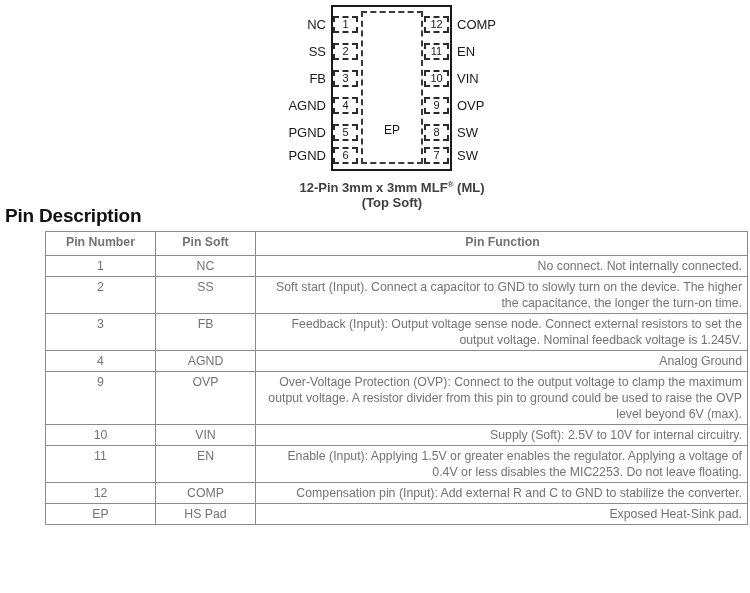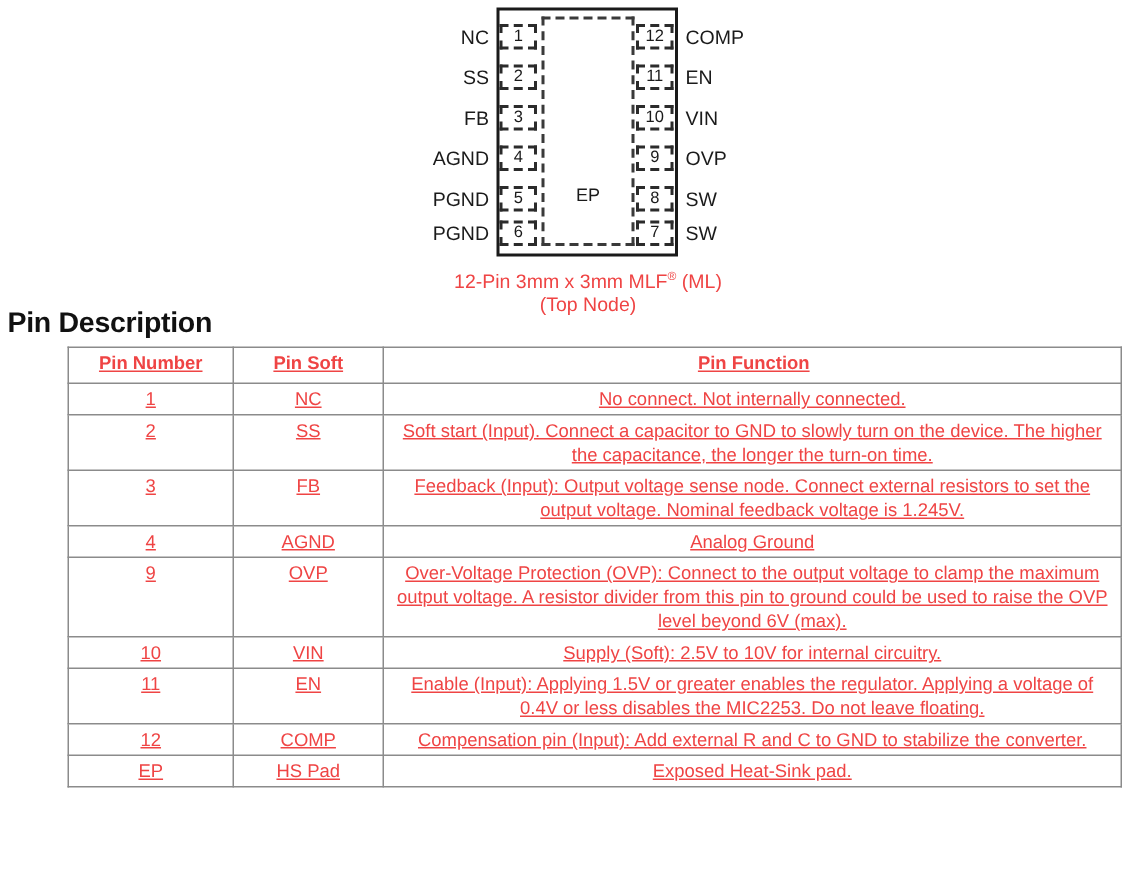--- a/index.html
+++ b/index.html
@@ -83,23 +83,23 @@
     text-align: left;
   }
 
   .pkg-caption {
     position: absolute;
     left: 261px;
     top: 180px;
     width: 262px;
     text-align: center;
     font-size: 13px;
-    font-weight: normal;
+    font-weight: bold;
     line-height: 15px;
-    color: #ef4444;
+    color: #404040;
   }
   .pkg-caption sup {
     font-size: 8px;
     vertical-align: super;
     line-height: 0;
   }
 
   
   #section-heading {
     position: absolute;
@@ -116,22 +116,21 @@
     position: absolute;
     left: 45px;
     top: 231px;
     width: 702px;
   }
   table.pin-table {
     border-collapse: collapse;
     width: 702px;
     table-layout: fixed;
     font-size: 12.3px;
-    color: #ef4444;
-    text-decoration: underline;
+    color: #737373;
   }
   table.pin-table th,
   table.pin-table td {
     border: 1px solid #8b8b8b;
     padding: 2px 5px;
     vertical-align: top;
   }
   table.pin-table th {
     font-weight: bold;
     height: 19px;
@@ -139,21 +138,21 @@
   }
   table.pin-table th.c-num,
   table.pin-table th.c-name { text-align: center; }
   table.pin-table th.c-func { text-align: center; padding-left: 7px; }
 
   td.c-num, td.c-name {
     text-align: center;
     line-height: 16px;
   }
   td.c-func {
-    text-align: center;
+    text-align: right;
     line-height: 16px;
     padding-left: 7px;
   }
   col.w-num  { width: 110px; }
   col.w-name { width: 100px; }
   col.w-func { width: 492px; }
 </style>
 </head>
 <body>
 
@@ -186,21 +185,21 @@
 
   <div class="pin-label right" style="top:16px">COMP</div>
   <div class="pin-label right" style="top:43px">EN</div>
   <div class="pin-label right" style="top:70px">VIN</div>
   <div class="pin-label right" style="top:97px">OVP</div>
   <div class="pin-label right" style="top:124px">SW</div>
   <div class="pin-label right" style="top:147px">SW</div>
 
   <div class="pkg-caption">
     <div><span>12-Pin 3mm x 3mm MLF</span><sup>®</sup><span> (ML)</span></div>
-    <div>(Top Node)</div>
+    <div>(Top Soft)</div>
   </div>
 </div>
 
 <div id="section-heading">Pin Description</div>
 
 <div id="pin-table-wrap">
   <table class="pin-table">
     <colgroup>
       <col class="w-num">
         <col class="w-name">

